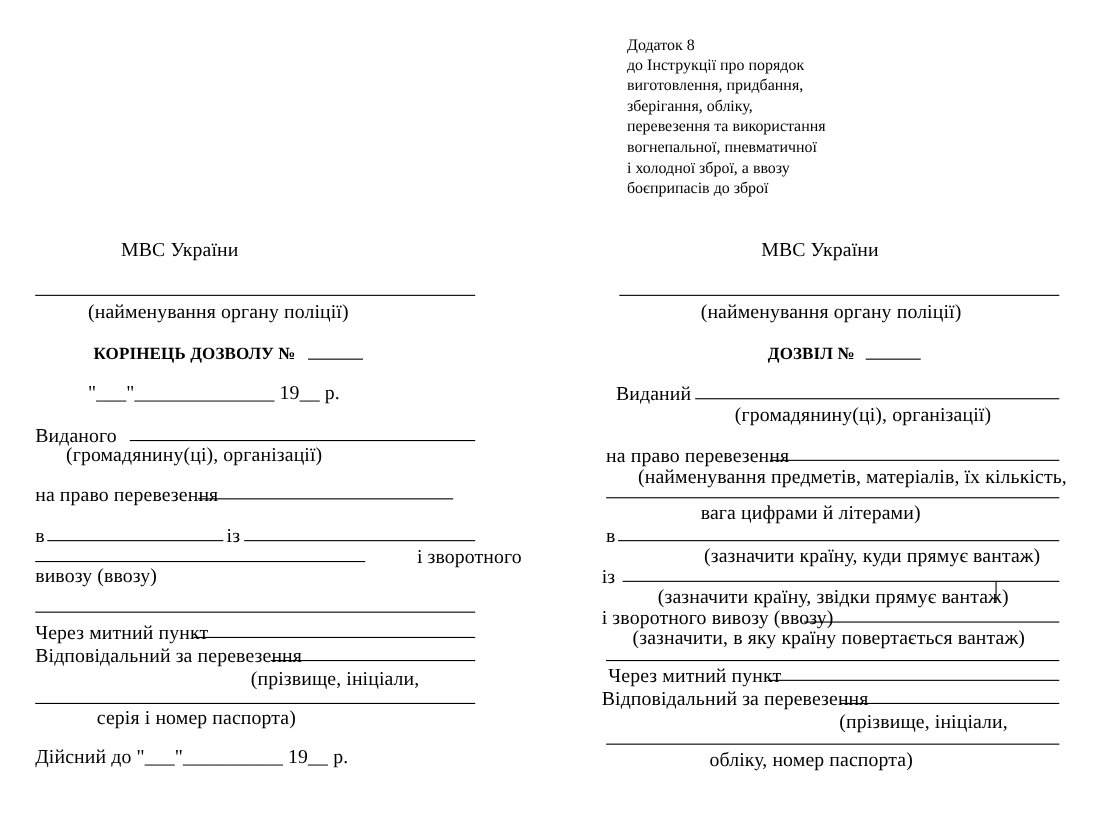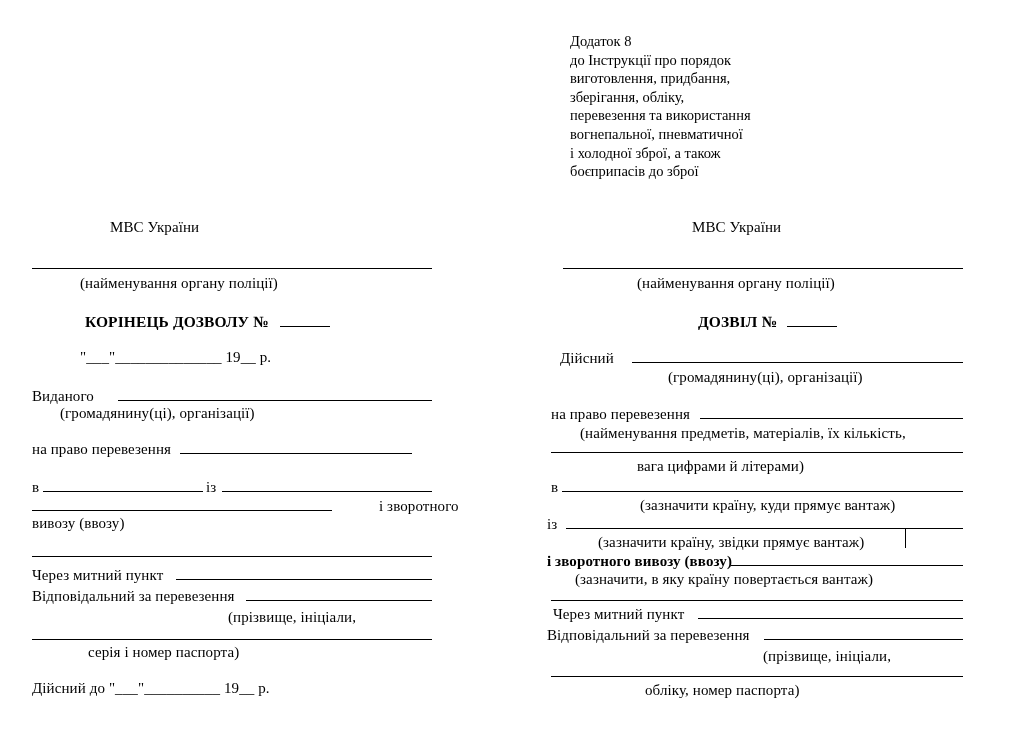--- a/index.html
+++ b/index.html
@@ -18,21 +18,21 @@
     -webkit-font-smoothing: antialiased;
   }
   .page {
     position: absolute;
     inset: 0;
   }
   
   .t {
     position: absolute;
     white-space: pre;
-    font-size: 15px;
+    font-size: 18px;
     line-height: 18px;
     letter-spacing: 0.1px;
   }
   .bold { font-weight: bold; text-align: center; }
   
   .rule {
     position: absolute;
     height: 0;
     border-top: 1px solid #000;
   }
@@ -59,21 +59,21 @@
 
 <div class="page">
 
   <div class="hdr">
     <div>Додаток 8</div>
     <div>до Інструкції про порядок</div>
     <div>виготовлення, придбання,</div>
     <div>зберігання, обліку,</div>
     <div>перевезення та використання</div>
     <div>вогнепальної, пневматичної</div>
-    <div>і холодної зброї, а також</div>
+    <div>і холодної зброї, а ввозу</div>
     <div>боєприпасів до зброї</div>
   </div>
 
   <div class="t" style="left:110px; top:218px;">МВС України</div>
 
   <div class="rule" style="left:32px; top:268px; width:400px;"></div>
   <div class="t" style="left:80px; top:274px;">(найменування органу поліції)</div>
 
   <div class="t bold" style="left:85px; top:313px; font-size:15.5px;">КОРІНЕЦЬ ДОЗВОЛУ №</div>
   <div class="rule" style="left:280px; top:326px; width:50px; border-top-width:1.5px;"></div>
@@ -112,41 +112,41 @@
   <div class="t" style="left:32px; top:679px;">Дійсний до "___"__________ 19__ р.</div>
 
   <div class="t" style="left:692px; top:218px;">МВС України</div>
 
   <div class="rule" style="left:563px; top:268px; width:400px;"></div>
   <div class="t" style="left:637px; top:274px;">(найменування органу поліції)</div>
 
   <div class="t bold" style="left:698px; top:313px; font-size:15.5px;">ДОЗВІЛ №</div>
   <div class="rule" style="left:787px; top:326px; width:50px; border-top-width:1.5px;"></div>
 
-  <div class="t" style="left:560px; top:349px;">Дійсний</div>
+  <div class="t" style="left:560px; top:349px;">Виданий</div>
   <div class="rule" style="left:632px; top:362px; width:331px;"></div>
   <div class="t" style="left:668px; top:368px;">(громадянину(ці), організації)</div>
 
   <div class="t" style="left:551px; top:405px;">на право перевезення</div>
   <div class="rule" style="left:700px; top:418px; width:263px;"></div>
   <div class="t" style="left:580px; top:424px;">(найменування предметів, матеріалів, їх кількість,</div>
 
   <div class="rule" style="left:551px; top:452px; width:412px;"></div>
   <div class="t" style="left:637px; top:457px;">вага цифрами й літерами)</div>
 
   <div class="t" style="left:551px; top:478px;">в</div>
   <div class="rule" style="left:562px; top:491px; width:401px;"></div>
   <div class="t" style="left:640px; top:496px;">(зазначити країну, куди прямує вантаж)</div>
 
   <div class="t" style="left:547px; top:515px;">із</div>
   <div class="rule" style="left:566px; top:528px; width:397px;"></div>
   <div class="t" style="left:598px; top:533px;">(зазначити країну, звідки прямує вантаж)</div>
   <div class="vrule" style="left:905px; top:529px; height:19px;"></div>
 
-  <div class="t" style="left:547px; top:552px;font-weight:bold;">і зворотного вивозу (ввозу)</div>
+  <div class="t" style="left:547px; top:552px;">і зворотного вивозу (ввозу)</div>
   <div class="rule" style="left:731px; top:565px; width:232px;"></div>
   <div class="t" style="left:575px; top:570px;">(зазначити, в яку країну повертається вантаж)</div>
 
   <div class="rule" style="left:551px; top:600px; width:412px;"></div>
 
   <div class="t" style="left:553px; top:605px;">Через митний пункт</div>
   <div class="rule" style="left:698px; top:618px; width:265px;"></div>
 
   <div class="t" style="left:547px; top:626px;">Відповідальний за перевезення</div>
   <div class="rule" style="left:764px; top:639px; width:199px;"></div>

